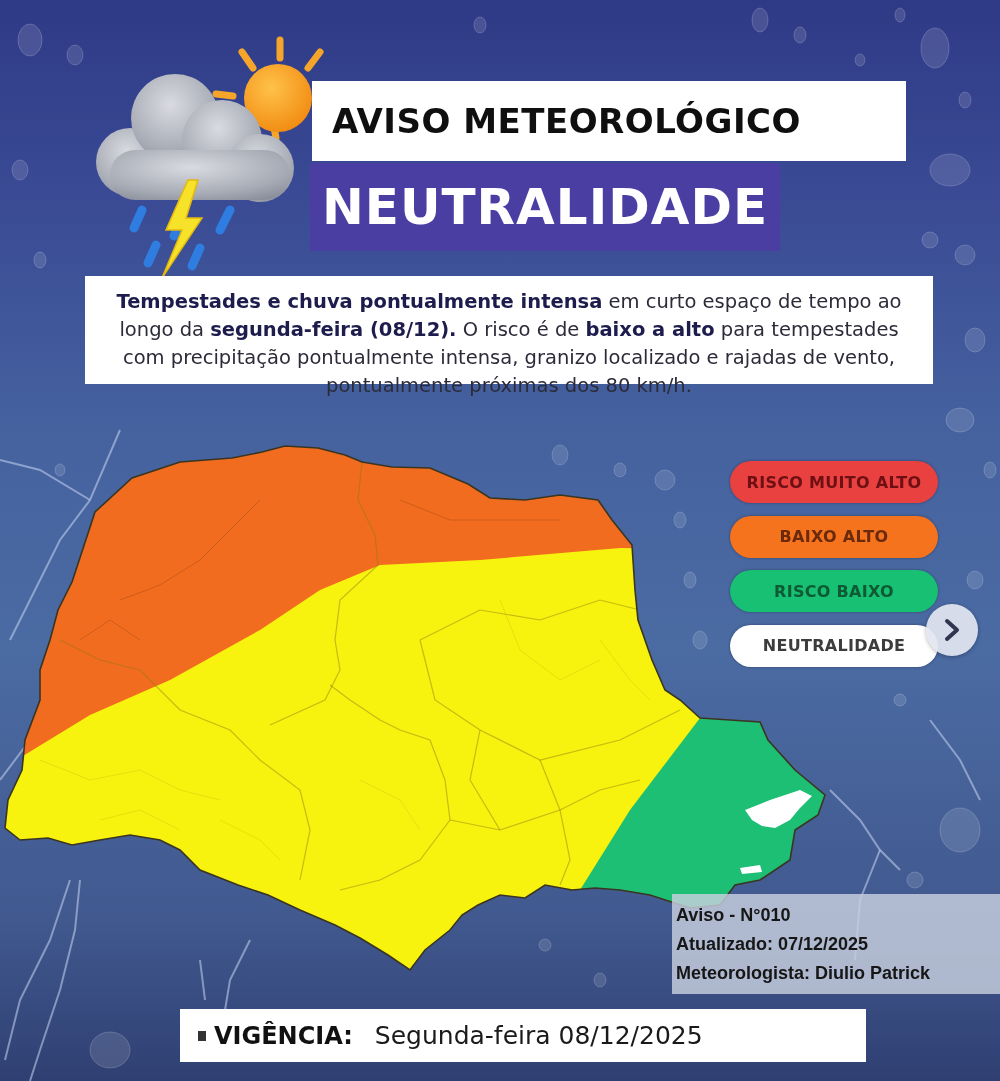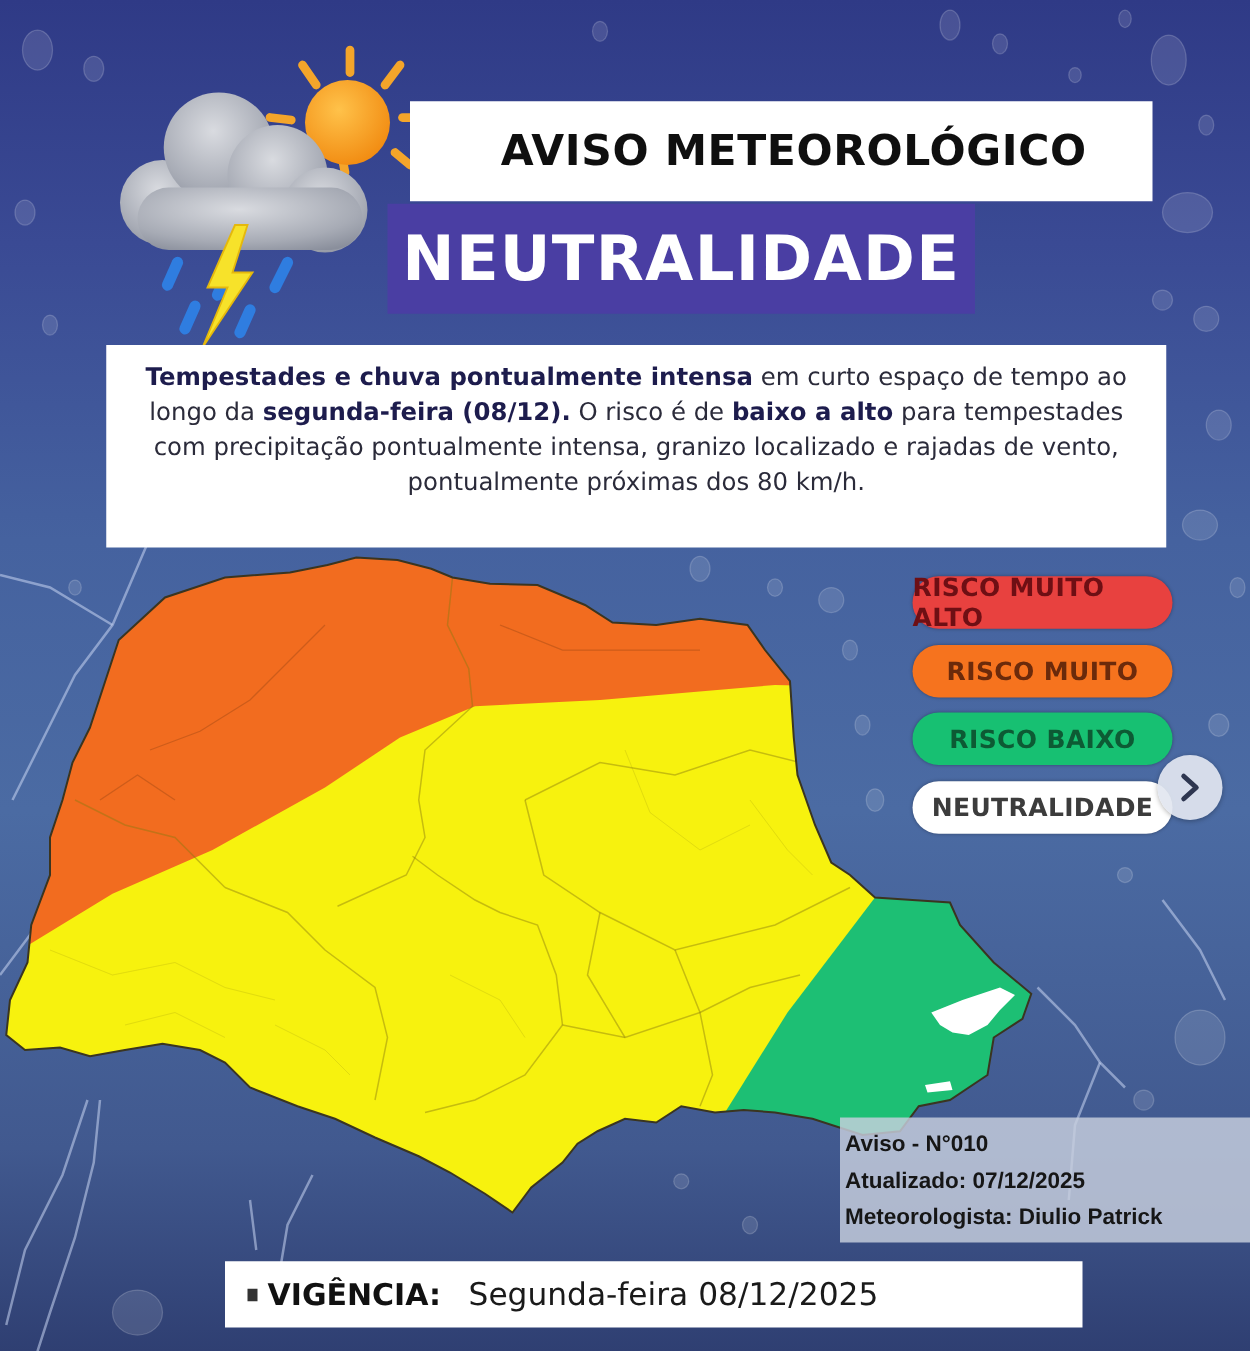--- a/index.html
+++ b/index.html
@@ -6,50 +6,50 @@
   html, body { width: 1000px; height: 1081px; overflow: hidden; }
   body {
     position: relative;
     font-family: "Liberation Sans", sans-serif;
     background: linear-gradient(180deg, #2f3a86 0%, #3a4a94 18%, #45629f 40%, #4b6ba3 60%, #41598f 85%, #2f3f72 100%);
   }
   .bg-svg { position: absolute; left: 0; top: 0; width: 1000px; height: 1081px; }
 
   
   .title-box {
-    position: absolute; left: 328px; top: 81px; width: 594px; height: 80px;
-    background: #ffffff; display: flex; align-items: center; justify-content: center; padding-left: 20px;
+    position: absolute; left: 312px; top: 81px; width: 594px; height: 80px;
+    background: #ffffff; display: flex; align-items: center;  padding-left: 20px;
   }
   .title-box span { font-family: "DejaVu Sans", sans-serif; font-weight: bold; font-size: 34px; color: #0f0f0f; letter-spacing: 0.5px; }
   .subtitle-box {
     position: absolute; left: 310px; top: 163px; width: 470px; height: 88px;
     background: #4a3ea3; display: flex; align-items: center; justify-content: center;
   }
   .subtitle-box span { font-family: "DejaVu Sans", sans-serif; font-weight: bold; font-size: 50px; color: #ffffff; letter-spacing: 1px; }
 
   
   .wx-icon { position: absolute; left: 70px; top: 30px; width: 290px; height: 255px; }
 
   
   .desc-box {
-    position: absolute; left: 85px; top: 276px; width: 848px; height: 162px;
+    position: absolute; left: 85px; top: 276px; width: 848px; height: 108px;
     background: #ffffff; padding: 12px 14px 0 14px; text-align: center;
     font-family: "DejaVu Sans", sans-serif; font-size: 19.5px; line-height: 28px; color: #2b2b3a;
   }
   .desc-box b { color: #1d1c4d; font-weight: bold; }
 
   
   .map-svg { position: absolute; left: 0; top: 440px; width: 840px; height: 540px; }
 
   
   .legend { position: absolute; left: 730px; top: 461px; width: 208px; }
   .legend-item {
     height: 42px; border-radius: 21px; margin-bottom: 12.5px;
     display: flex; align-items: center; justify-content: center;
-    font-family: "DejaVu Sans", sans-serif; font-weight: bold; font-size: 20px; letter-spacing: 0.3px;
+    font-family: "DejaVu Sans", sans-serif; font-weight: bold; font-size: 16px; letter-spacing: 0.3px;
     box-shadow: 0 0 3px rgba(0,0,0,0.35);
   }
   .next-btn {
     position: absolute; left: 926px; top: 604px; width: 52px; height: 52px; border-radius: 50%;
     background: rgba(226,230,240,0.92); display: flex; align-items: center; justify-content: center;
     box-shadow: 0 1px 4px rgba(0,0,0,0.3); cursor: pointer;
   }
 
   
   .info-box {
@@ -236,21 +236,21 @@
 
   <path d="M745 810 L770 800 L785 795 L800 790 L812 796 L800 808 L790 820 L775 828 L762 826 L752 820 Z" fill="#ffffff"></path>
   <path d="M740 868 L760 865 L762 872 L742 874 Z" fill="#ffffff"></path>
 </svg>
 
 <div class="legend">
   <div class="legend-item" style="background:#e8413f;color:#6e0f14;">
     <span>RISCO MUITO ALTO</span>
   </div>
   <div class="legend-item" style="background:#f6731e;color:#6b2a0b;">
-    <span>RISCO MUITO</span>
+    <span>BAIXO ALTO</span>
   </div>
   <div class="legend-item" style="background:#17c072;color:#0d5a34;">
     <span>RISCO BAIXO</span>
   </div>
   <div class="legend-item" style="background:#ffffff;color:#3c3c3c;">
     <span>NEUTRALIDADE</span>
   </div>
 </div>
 
 <div class="next-btn">

